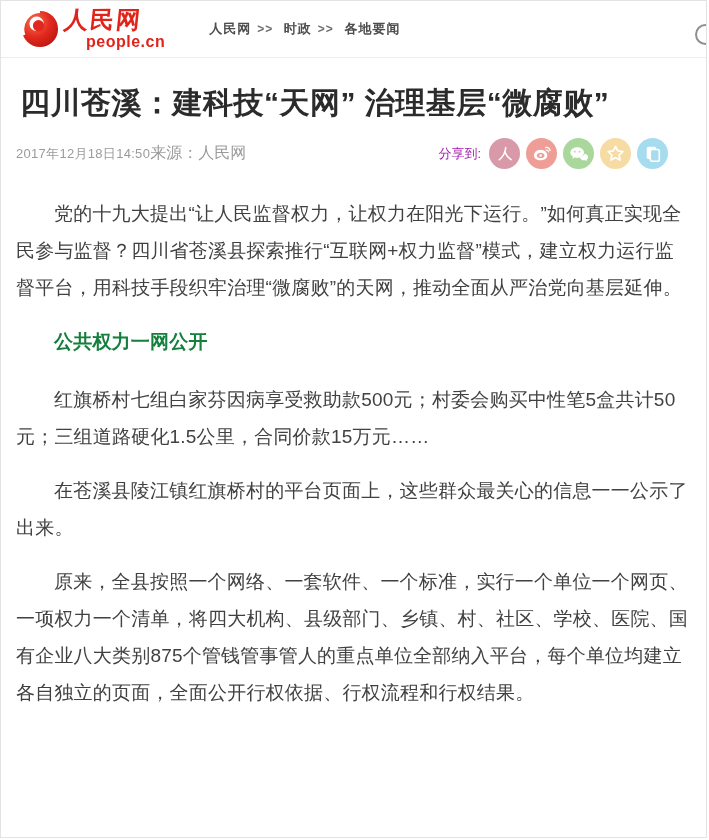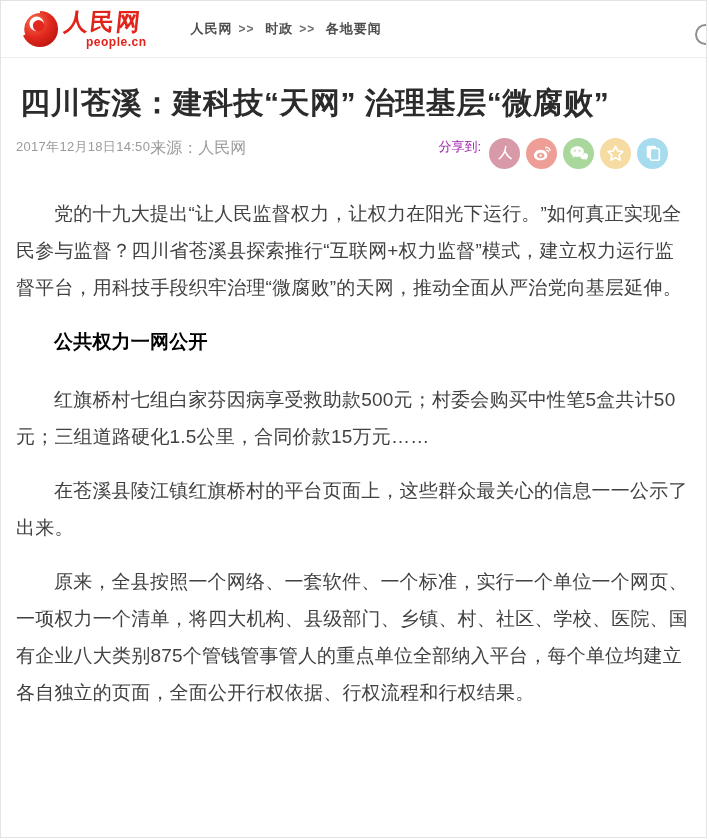--- a/index.html
+++ b/index.html
@@ -4,42 +4,42 @@
 <style>
   html,body{margin:0;padding:0;background:#fff;font-family:"Liberation Sans","DejaVu Sans",sans-serif;}
   .page{position:relative;width:707px;height:838px;border:1px solid #e3e3e3;background:#fff;overflow:hidden;box-sizing:border-box;}
 
   
   .site-header{height:57px;border-bottom:1px solid #ededed;display:flex;align-items:center;padding-left:20px;box-sizing:border-box;background:#fff;}
   .logo{display:flex;align-items:center;text-decoration:none;cursor:pointer;}
   .logo-ball{width:38px;height:38px;display:block;}
   .logo-text{display:flex;flex-direction:column;margin-left:5px;line-height:1;}
   .logo-cn{color:#e2231a;font-size:24px;font-weight:bold;letter-spacing:2px;transform:skewX(-6deg);}
-  .logo-en{color:#e2231a;font-size:12px;font-weight:bold;letter-spacing:.5px;margin-top:2px;align-self:flex-end;margin-left:22px;}
+  .logo-en{color:#e2231a;font-size:16px;font-weight:bold;letter-spacing:.5px;margin-top:2px;align-self:flex-end;margin-left:22px;}
   .breadcrumb{margin-left:44px;font-size:13px;color:#4d4d4d;letter-spacing:1px;font-weight:bold;}
   .crumb-link{color:#4d4d4d;text-decoration:none;cursor:pointer;}
   .crumb-sep{color:#6d6d6d;margin:0 6px;font-size:12px;}
   .crumb:last-child .crumb-sep{display:none;}
   .float-arc{position:absolute;top:23px;right:-10px;width:17px;height:17px;border:2px solid #8f8f8f;border-radius:50%;background:#fff;cursor:pointer;}
 
   
   .article-title{margin:26px 20px 0 19px;font-size:30px;font-weight:bold;color:#2b2b2b;line-height:1.25;letter-spacing:.5px;}
-  .meta-row{display:flex;align-items:flex-start;margin:16px 38px 0 15px;height:32px;}
+  .meta-row{display:flex;align-items:center;margin:16px 38px 0 15px;height:32px;}
   .meta-date{font-size:13px;color:#9b9b9b;letter-spacing:.3px;}
   .meta-source{font-size:16px;color:#9b9b9b;}
   .meta-source a{color:#9b9b9b;text-decoration:none;cursor:pointer;}
   .meta-spacer{flex:1;}
   .share-label{font-size:13px;color:#a21caf;margin-right:2px;}
   .share-icon{width:31px;height:31px;border-radius:50%;margin-left:6px;display:flex;align-items:center;justify-content:center;cursor:pointer;flex:0 0 auto;}
   .share-icon svg{display:block;}
 
   
   .article-body{padding:25px 18px 0 15px;}
   .article-body p{margin:0 0 17px 0;font-size:19px;line-height:37px;color:#414141;text-indent:2em;letter-spacing:.2px;}
-  .article-body p.pt-h{font-weight:bold;color:#000000;margin-top:4px;margin-bottom:21px;}
+  .article-body p.pt-h{font-weight:bold;color:#15803d;margin-top:4px;margin-bottom:21px;}
 </style>
 </head>
 <body>
 
 <div class="page">
 
   <header class="site-header">
     <a class="logo">
       <span>
         <svg class="logo-ball" viewBox="0 0 40 40">

